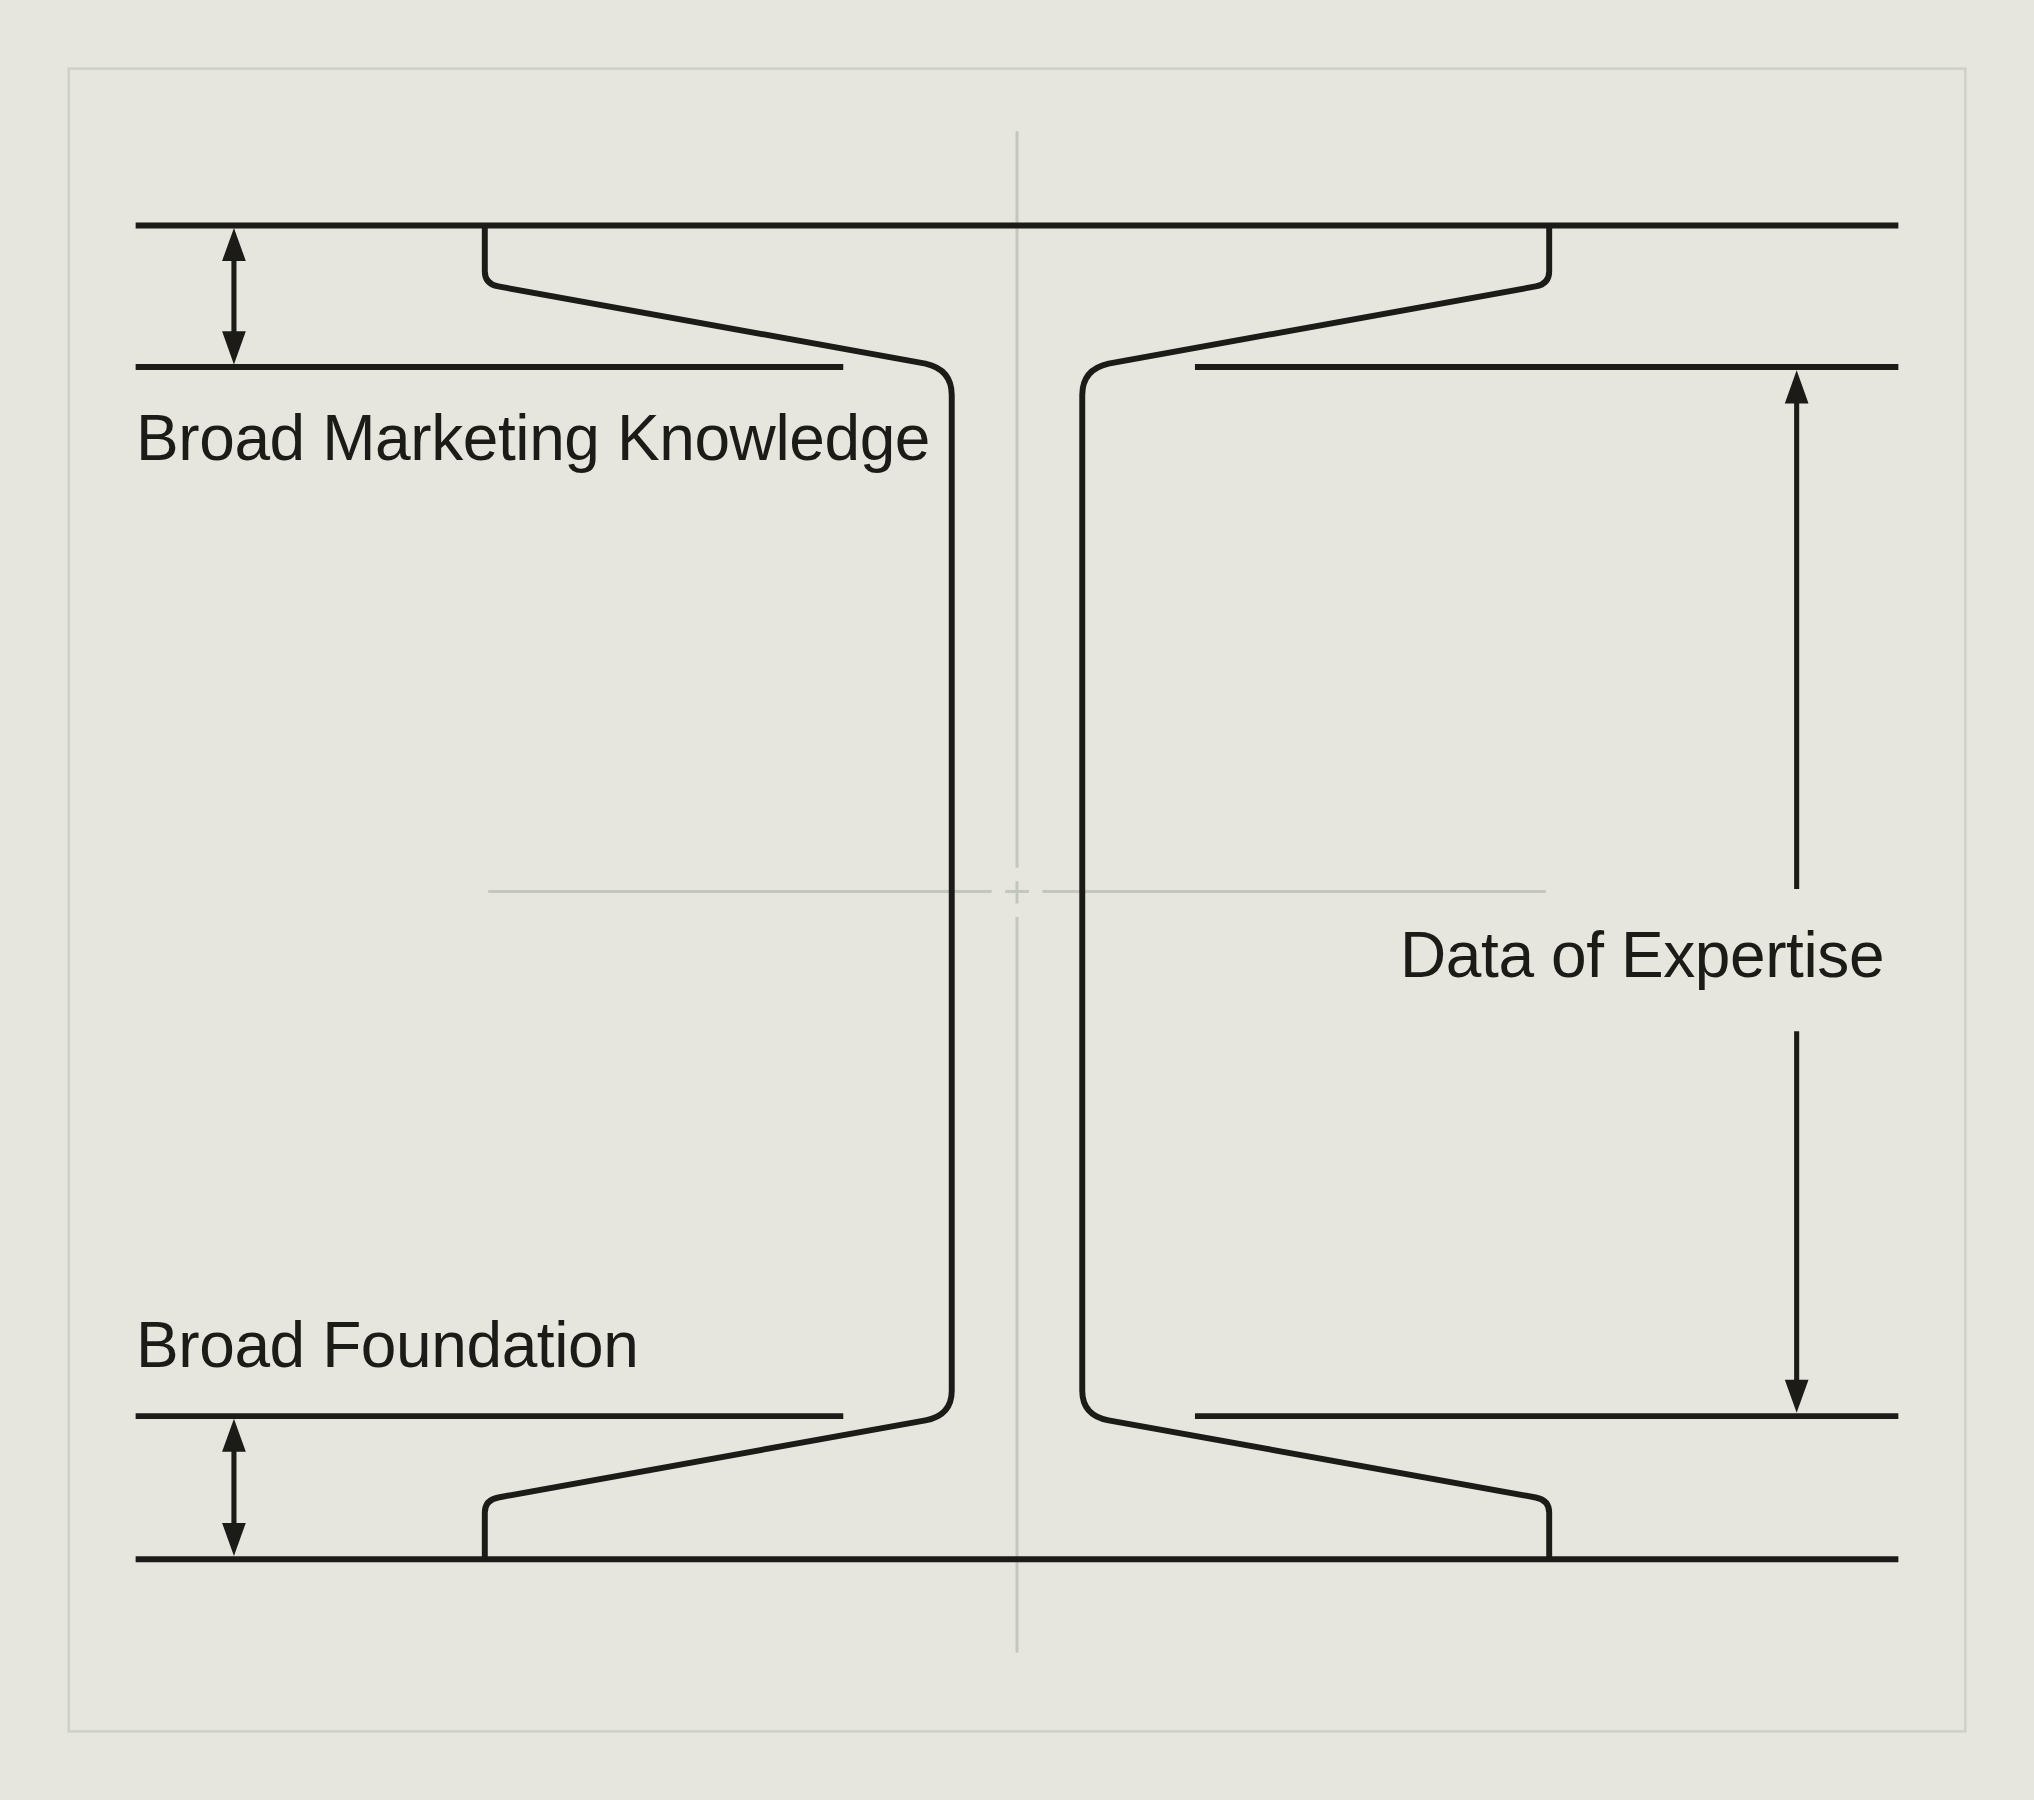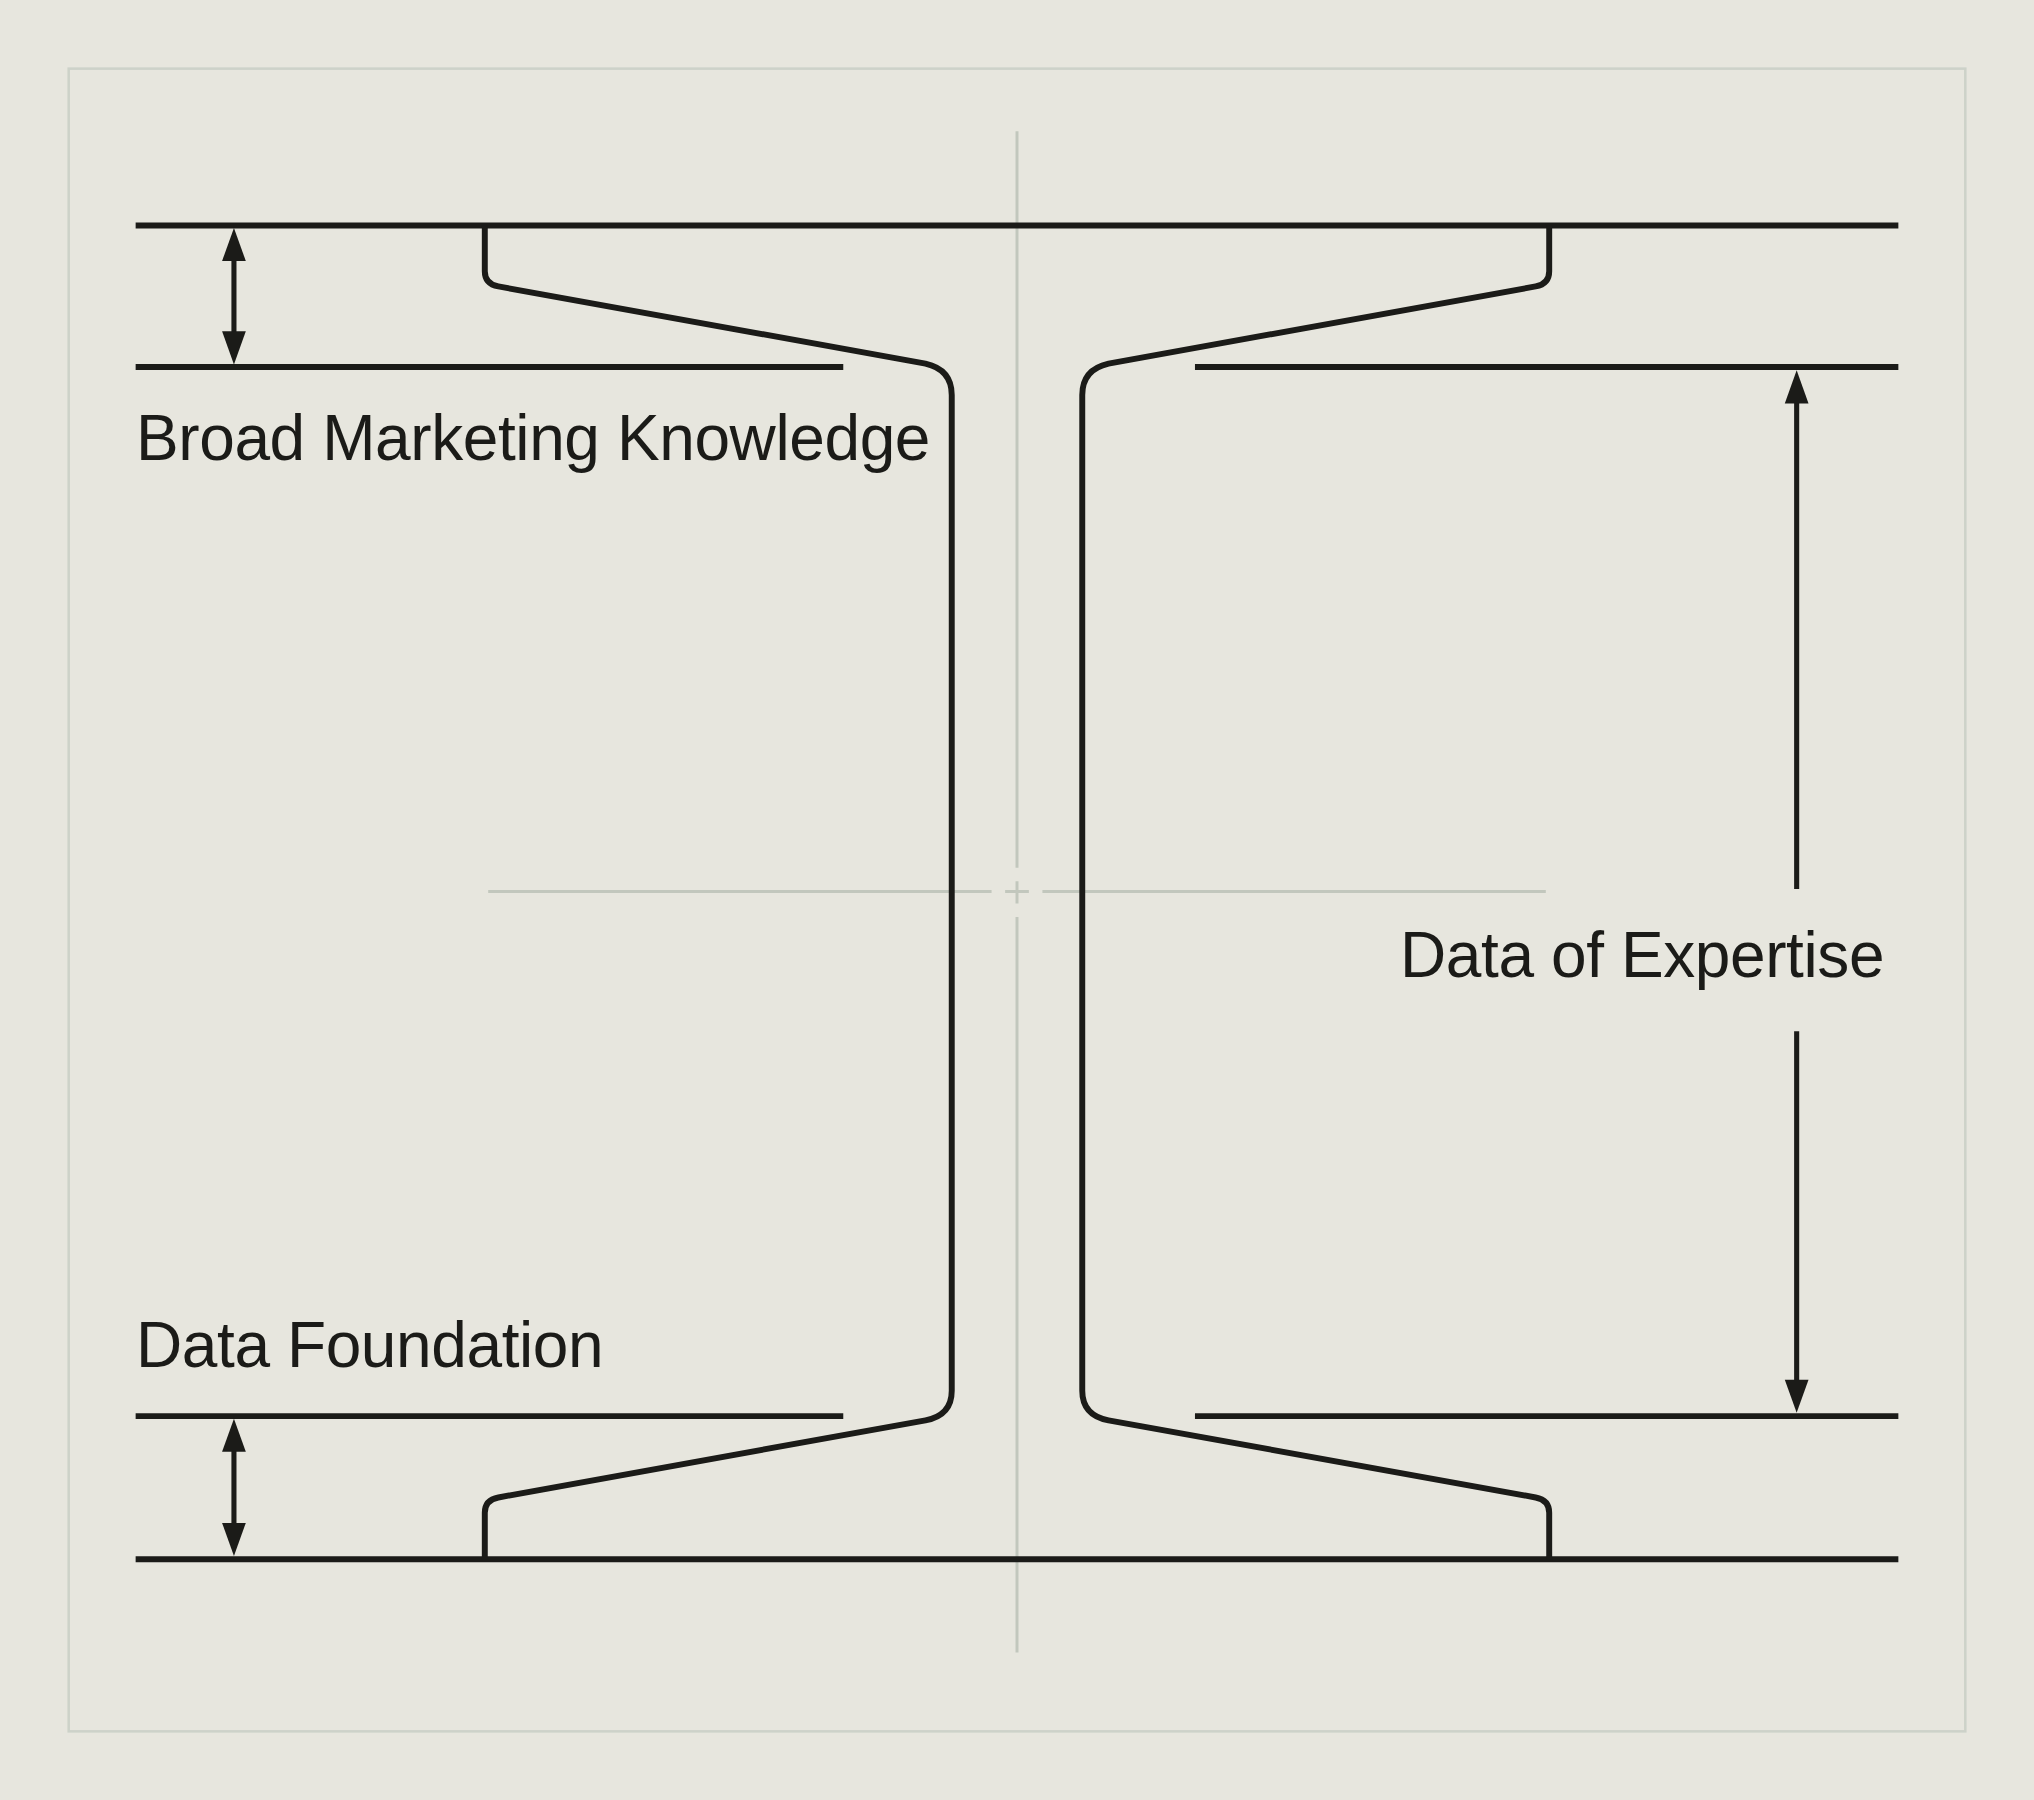--- a/index.html
+++ b/index.html
@@ -70,15 +70,15 @@
       <path class="dim" d="M2120 1217 V1634"></path>
       <path class="head" d="M2120 437 L2106 476 L2134 476 Z"></path>
       <path class="head" d="M2120 1667 L2106 1628 L2134 1628 Z"></path>
     </g>
   </svg>
 
   <div class="label label-broad">Broad Marketing Knowledge</div>
 
   <div class="label label-depth">Data of Expertise</div>
 
-  <div class="label label-data">Data Foundation</div>
+  <div class="label label-data">Broad Foundation</div>
 </div>
 
 
 </body></html>

